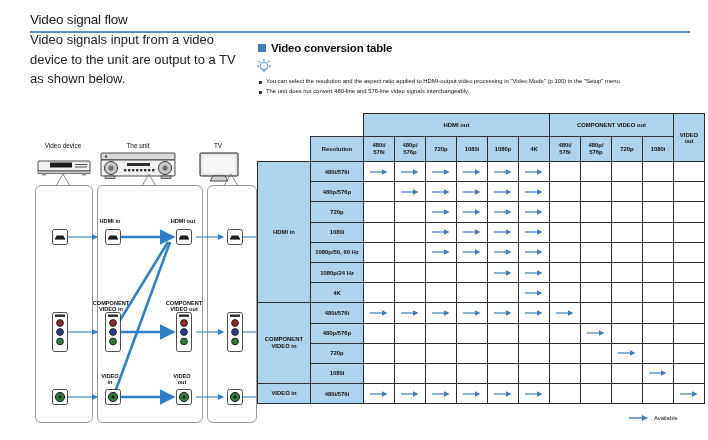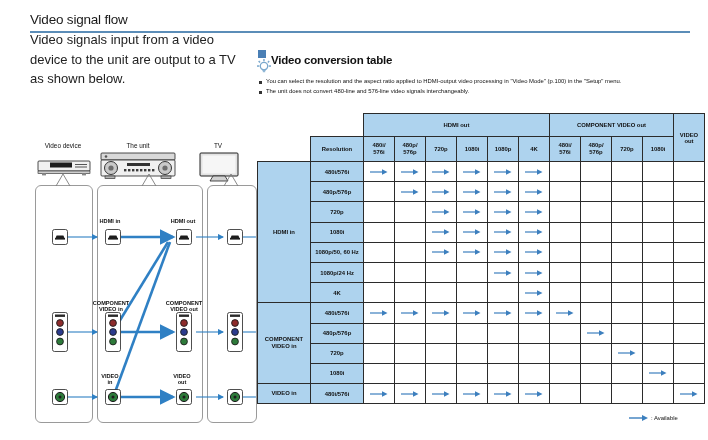--- a/index.html
+++ b/index.html
@@ -25,21 +25,21 @@
     position:absolute;left:30px;top:30px;width:215px;
     font-size:13px;line-height:1.5;color:#222;
   }
 
   
   .sec-head{
     position:absolute;left:258px;top:42px;
     display:flex;align-items:center;gap:5px;
   }
   .sec-square{width:8px;height:8px;background:#4a7fb5;display:block;}
-  .sec-title{font-size:11.5px;font-weight:bold;letter-spacing:-0.2px;color:#111;margin-top:12px;}
+  .sec-title{font-size:11.5px;font-weight:bold;letter-spacing:-0.2px;color:#111;}
 
   .tip-icon{position:absolute;left:257px;top:59px;width:14px;height:14px;}
 
   .notes{position:absolute;left:258px;top:76px;width:448px;}
   .note{
     position:relative;padding-left:8px;font-size:5.9px;line-height:1.7;color:#111;
   }
   .note::before{
     content:"";position:absolute;left:1px;top:5px;width:2.5px;height:2.5px;background:#333;
   }

